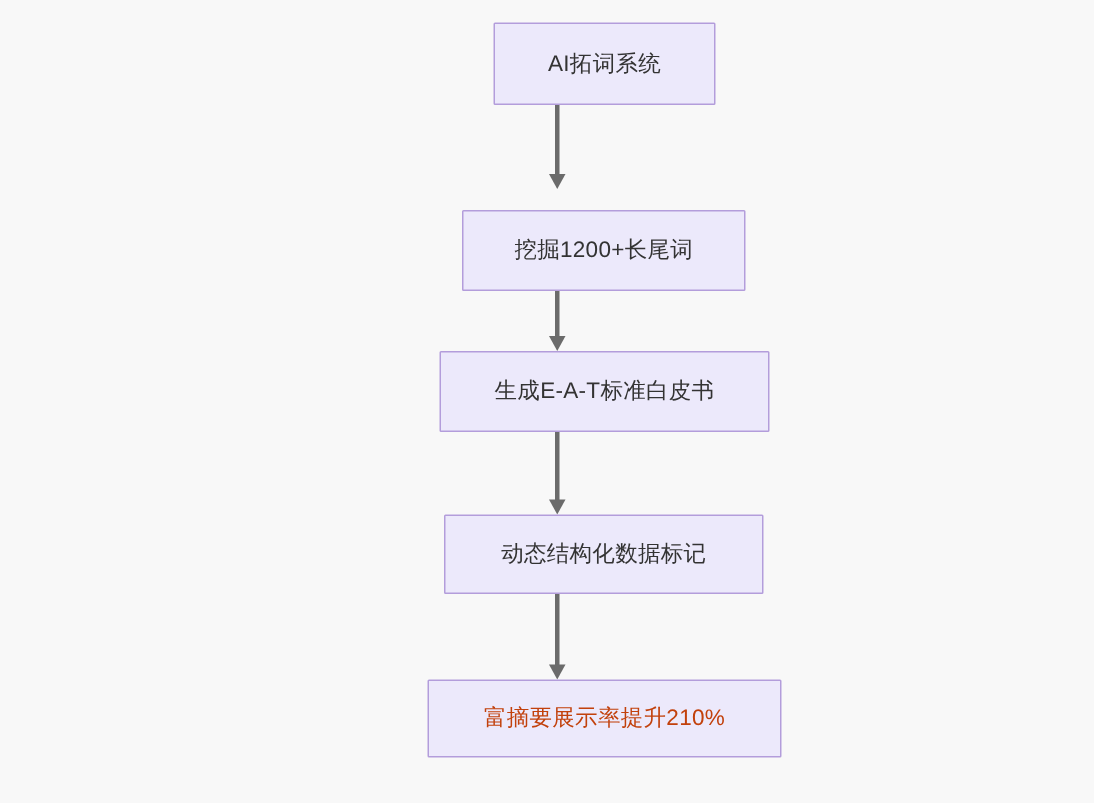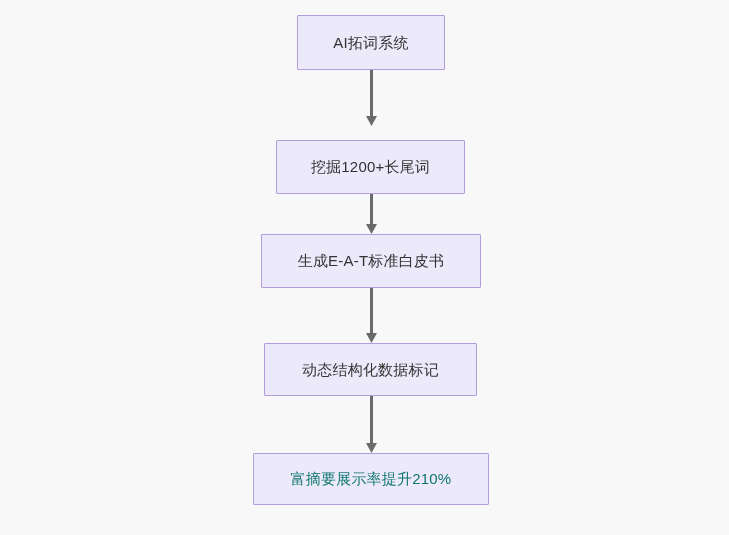--- a/index.html
+++ b/index.html
@@ -25,20 +25,21 @@
     border: 1.5px solid #b39ddb;
     display: flex;
     align-items: center;
     justify-content: center;
     color: #333333;
     font-size: 15px;
     line-height: 1.2;
     letter-spacing: 0.2px;
     white-space: nowrap;
     border-radius: 1px;
+    margin-left: 32px;
   }
   .node-label {
     display: block;
     text-align: center;
   }
   .edge {
     position: absolute;
     pointer-events: none;
   }
   .edge svg {
@@ -85,17 +86,17 @@
   </div>
 
   <div class="node" id="node-3" style="left: 264px; top: 343px; width: 213px; height: 53px; background: rgb(236, 233, 251); border-color: rgb(179, 157, 219); color: rgb(51, 51, 51);">
     <span class="node-label">动态结构化数据标记</span>
   </div>
 
   <div class="node" id="node-2" style="left: 261px; top: 234px; width: 220px; height: 54px; background: rgb(236, 233, 251); border-color: rgb(179, 157, 219); color: rgb(51, 51, 51);">
     <span class="node-label">生成E-A-T标准白皮书</span>
   </div>
 
-  <div class="node" id="node-4" style="left: 253px; top: 453px; width: 236px; height: 52px; background: rgb(236, 233, 251); border-color: rgb(179, 157, 219); color: #0f766e;">
+  <div class="node" id="node-4" style="left: 253px; top: 453px; width: 236px; height: 52px; background: rgb(236, 233, 251); border-color: rgb(179, 157, 219); color: #c2410c;">
     <span class="node-label">富摘要展示率提升210%</span>
   </div>
 
 </div>
 
 </body></html>

